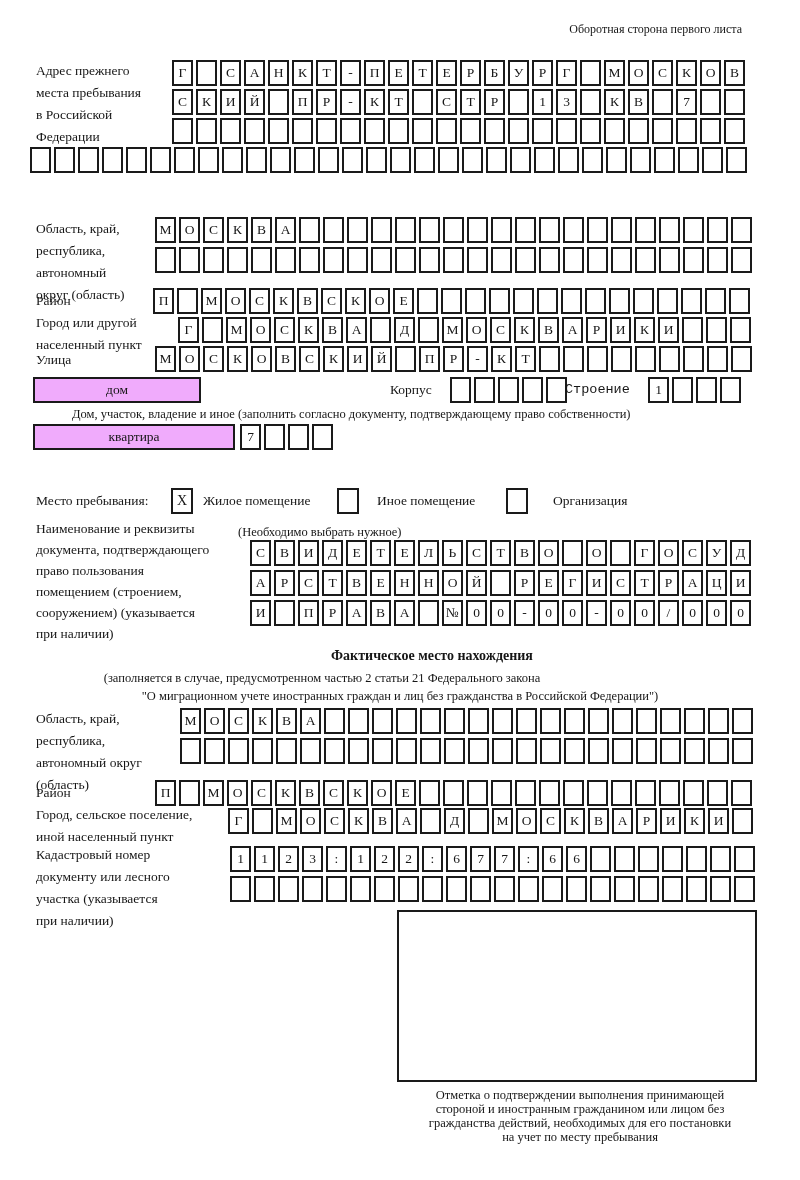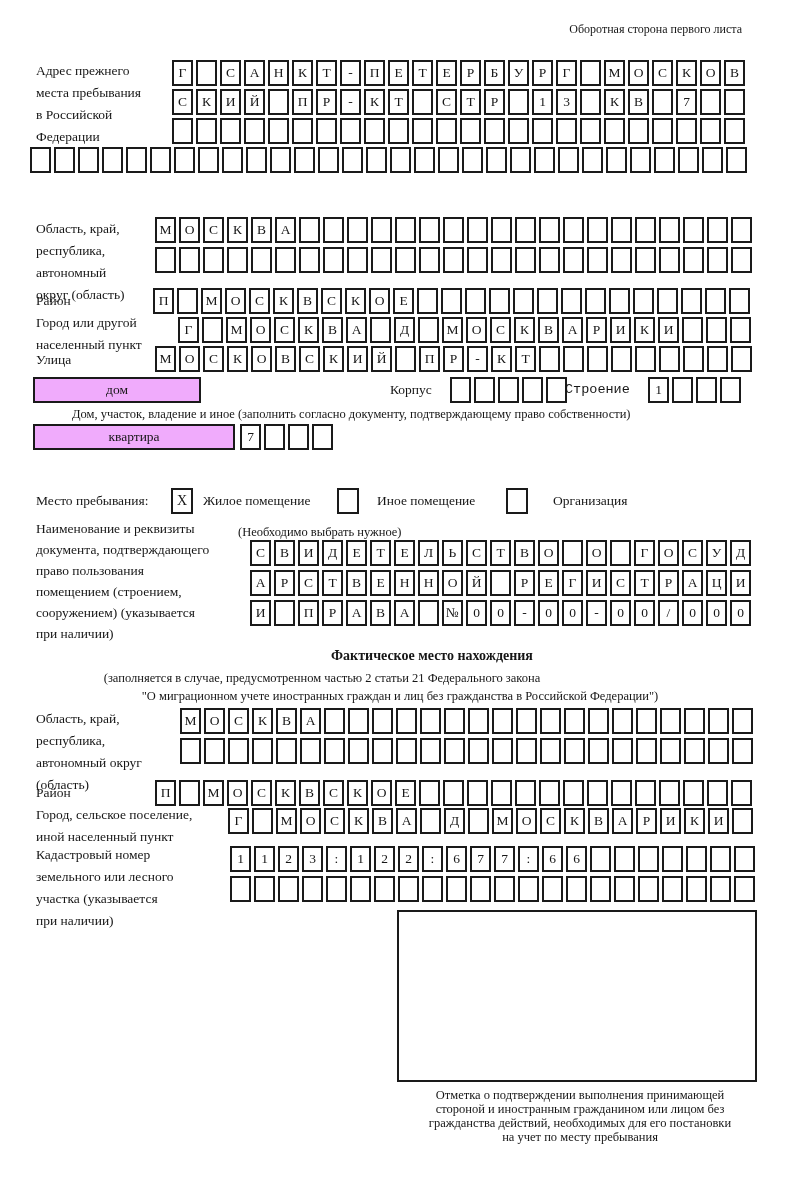--- a/index.html
+++ b/index.html
@@ -107,21 +107,21 @@
   <div class="abs cellrow" style="left:180px;top:738px;"><span class="cell"></span><span class="cell"></span><span class="cell"></span><span class="cell"></span><span class="cell"></span><span class="cell"></span><span class="cell"></span><span class="cell"></span><span class="cell"></span><span class="cell"></span><span class="cell"></span><span class="cell"></span><span class="cell"></span><span class="cell"></span><span class="cell"></span><span class="cell"></span><span class="cell"></span><span class="cell"></span><span class="cell"></span><span class="cell"></span><span class="cell"></span><span class="cell"></span><span class="cell"></span><span class="cell"></span></div>
 
   <div class="abs lbl" style="left:36px;top:782px;">Район</div>
   <div class="abs cellrow" style="left:155px;top:780px;"><span class="cell">П</span><span class="cell"></span><span class="cell">М</span><span class="cell">О</span><span class="cell">С</span><span class="cell">К</span><span class="cell">В</span><span class="cell">С</span><span class="cell">К</span><span class="cell">О</span><span class="cell">Е</span><span class="cell"></span><span class="cell"></span><span class="cell"></span><span class="cell"></span><span class="cell"></span><span class="cell"></span><span class="cell"></span><span class="cell"></span><span class="cell"></span><span class="cell"></span><span class="cell"></span><span class="cell"></span><span class="cell"></span><span class="cell"></span></div>
 
   <div class="abs lbl" style="left:36px;top:804px;width:200px;">Город, сельское поселение,
 иной населенный пункт</div>
   <div class="abs cellrow" style="left:228px;top:808px;"><span class="cell">Г</span><span class="cell"></span><span class="cell">М</span><span class="cell">О</span><span class="cell">С</span><span class="cell">К</span><span class="cell">В</span><span class="cell">А</span><span class="cell"></span><span class="cell">Д</span><span class="cell"></span><span class="cell">М</span><span class="cell">О</span><span class="cell">С</span><span class="cell">К</span><span class="cell">В</span><span class="cell">А</span><span class="cell">Р</span><span class="cell">И</span><span class="cell">К</span><span class="cell">И</span><span class="cell"></span></div>
 
   <div class="abs lbl" style="left:36px;top:844px;width:175px;">Кадастровый номер
-земельного или лесного
+документу или лесного
 участка (указывается
 при наличии)</div>
   <div class="abs cellrow" style="left:230px;top:846px;"><span class="cell">1</span><span class="cell">1</span><span class="cell">2</span><span class="cell">3</span><span class="cell">:</span><span class="cell">1</span><span class="cell">2</span><span class="cell">2</span><span class="cell">:</span><span class="cell">6</span><span class="cell">7</span><span class="cell">7</span><span class="cell">:</span><span class="cell">6</span><span class="cell">6</span><span class="cell"></span><span class="cell"></span><span class="cell"></span><span class="cell"></span><span class="cell"></span><span class="cell"></span><span class="cell"></span></div>
   <div class="abs cellrow" style="left:230px;top:876px;"><span class="cell"></span><span class="cell"></span><span class="cell"></span><span class="cell"></span><span class="cell"></span><span class="cell"></span><span class="cell"></span><span class="cell"></span><span class="cell"></span><span class="cell"></span><span class="cell"></span><span class="cell"></span><span class="cell"></span><span class="cell"></span><span class="cell"></span><span class="cell"></span><span class="cell"></span><span class="cell"></span><span class="cell"></span><span class="cell"></span><span class="cell"></span><span class="cell"></span></div>
 
   <div class="abs stampbox" style="left:397px;top:910px;width:360px;height:172px;"></div>
   <div class="abs caption center" style="left:385px;top:1088px;width:390px;">Отметка о подтверждении выполнения принимающей
 стороной и иностранным гражданином или лицом без
 гражданства действий, необходимых для его постановки
 на учет по месту пребывания</div>

